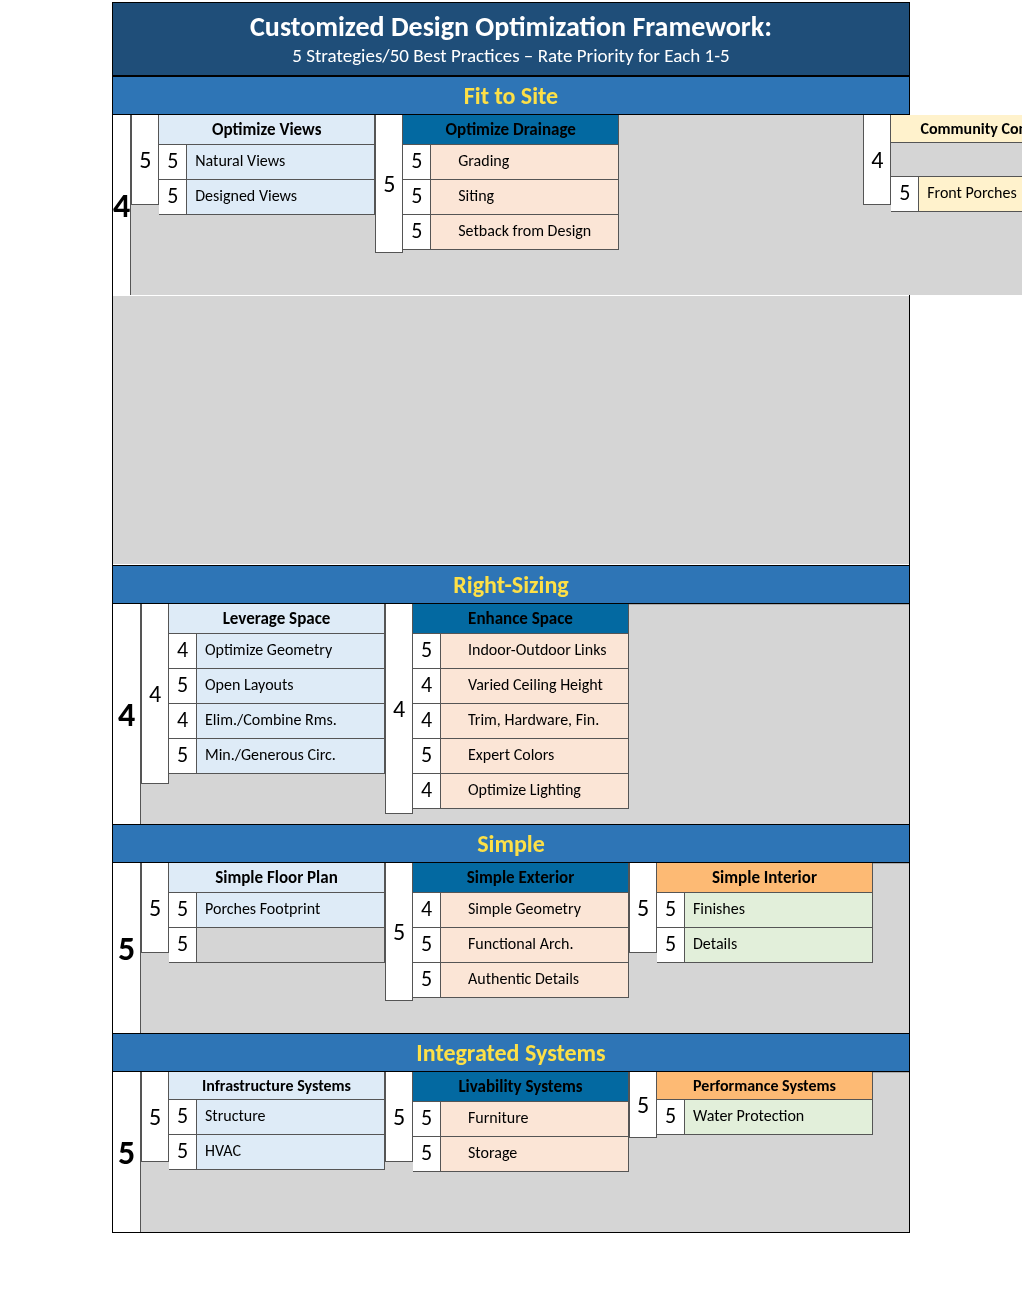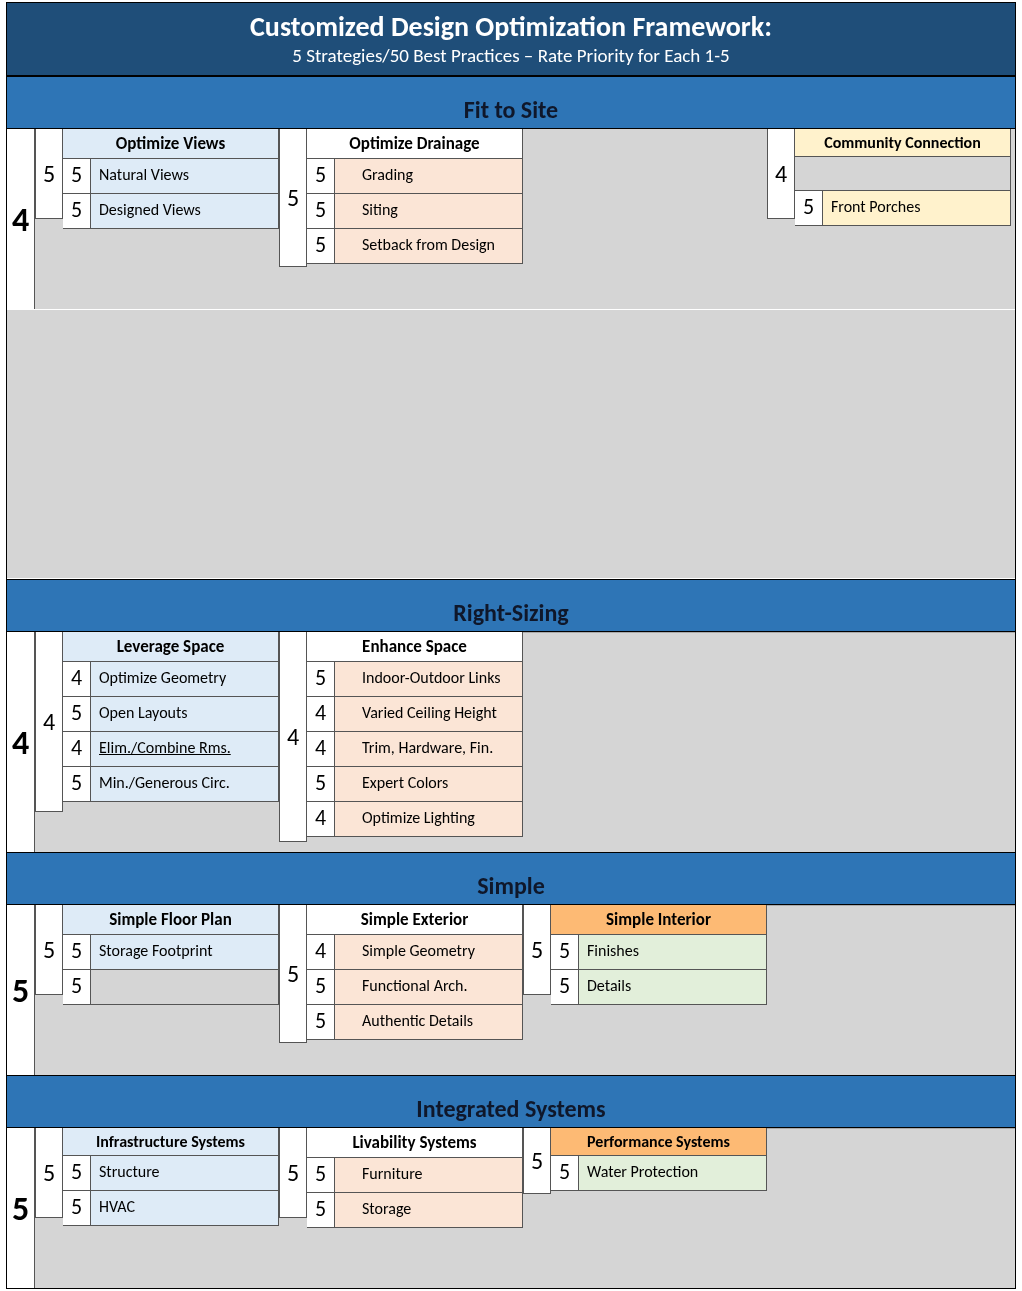--- a/index.html
+++ b/index.html
@@ -3,41 +3,41 @@
 <meta charset="utf-8">
 <style>
   * { box-sizing: border-box; }
   body {
     margin: 0;
     font-family: Calibri, "Segoe UI", Arial, sans-serif;
     background: #fff;
     width: 1022px;
   }
   .frame {
-    width: 1010px;
+    width: 798px;
     margin: 2px auto 0 auto;
     border: 1px solid #000;
     background: #d5d5d5;
   }
   .title-bar {
     background: #1f4e79;
     color: #fff;
     text-align: center;
     padding: 6px 0 8px 0;
     border-bottom: 1px solid #000;
   }
   .title-bar .t1 { font-size: 28px; font-weight: 700; }
   .title-bar .t2 { font-size: 19px; }
   .strategy-bar {
     background: #2e75b6;
-    color: #0f172a;
+    color: #fde047;
     font-weight: 700;
     font-size: 24px;
     text-align: center;
-    padding: 18px 0 4px 0;
+    padding: 4px 0 4px 0;
     border-top: 1px solid #000;
     border-bottom: 1px solid #000;
   }
   .row {
     display: flex;
     align-items: stretch;
     background: #d5d5d5;
     min-height: 180px;
     position: relative;
   }
@@ -77,21 +77,21 @@
   .ghead {
     font-weight: 700;
     font-size: 17px;
     text-align: center;
     padding: 4px 2px;
     border: 1px solid #555;
     border-top: none;
     border-left: none;
   }
   .blue  { background: #deebf7; }
-  .peach { background: #ffffff; }
+  .peach { background: #0369a1; }
   .green { background: #fdba74; }
   .yellow{ background: #fff2cc; }
   .items {}
   .item {
     display: flex;
     border-bottom: 1px solid #555;
     border-right: 1px solid #555;
   }
   .item .sc {
     width: 28px;
@@ -203,21 +203,21 @@
               <div class="item">
                   <div class="sc">4</div>
                   <div class="lbl blue">Optimize Geometry</div>
                 </div>
               <div class="item">
                   <div class="sc">5</div>
                   <div class="lbl blue">Open Layouts</div>
                 </div>
               <div class="item">
                   <div class="sc">4</div>
-                  <div class="lbl blue" style="text-decoration:underline;">Elim./Combine Rms.</div>
+                  <div class="lbl blue" style="">Elim./Combine Rms.</div>
                 </div>
               <div class="item">
                   <div class="sc">5</div>
                   <div class="lbl blue">Min./Generous Circ.</div>
                 </div>
             </div>
           </div>
         </div>
       </div>
       <div class="groupcol">
@@ -259,21 +259,21 @@
     <div class="overall">5</div>
     <div class="groups">
       <div class="groupcol">
         <div class="group">
           <div class="gscore short">5</div>
           <div class="gbody">
             <div class="ghead blue">Simple Floor Plan</div>
             <div class="items">
               <div class="item">
                   <div class="sc">5</div>
-                  <div class="lbl blue">Storage Footprint</div>
+                  <div class="lbl blue">Porches Footprint</div>
                 </div>
               <div class="item">
                   <div class="sc">5</div>
                 </div>
             </div>
           </div>
         </div>
       </div>
       <div class="groupcol">
         <div class="group">

